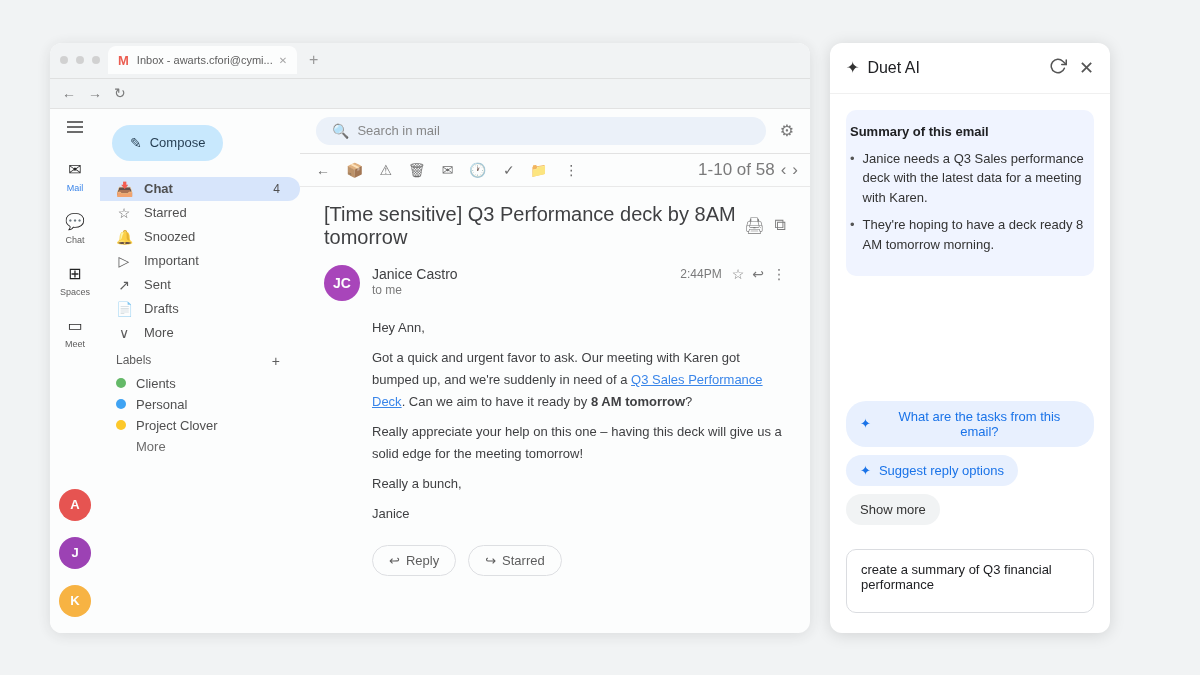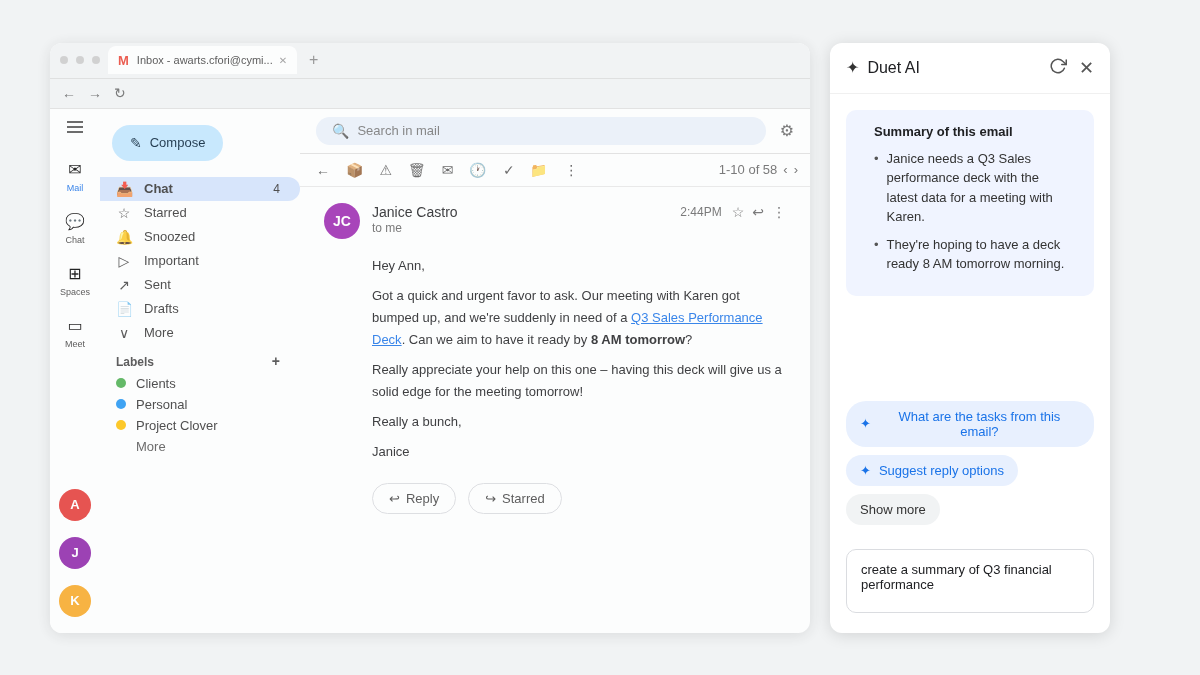--- a/index.html
+++ b/index.html
@@ -151,26 +151,26 @@
     .sidebar-item-left { display: flex; align-items: center; gap: 12px; }
     .sidebar-item-icon { font-size: 14px; color: #444; width: 16px; text-align: center; }
     .sidebar-badge {
       background: none;
       font-size: 12px;
       font-weight: 500;
       color: #333;
     }
     .labels-header {
       display: flex;
-      align-items: flex-end;
+      align-items: flex-start;
       justify-content: space-between;
       padding: 8px 20px 4px 16px;
       font-size: 12px;
       color: #444;
-      font-weight: 700;
+      font-weight: 400;
     }
     .label-item {
       display: flex;
       align-items: center;
       gap: 10px;
       padding: 3px 16px;
       font-size: 13px;
       color: #333;
       cursor: pointer;
     }
@@ -223,21 +223,21 @@
     }
     .email-toolbar {
       display: flex;
       align-items: center;
       justify-content: space-between;
       padding: 4px 12px;
       border-bottom: 1px solid #e8e8e8;
     }
     .email-toolbar-left { display: flex; align-items: center; gap: 8px; }
     .email-toolbar-icon { font-size: 14px; color: #555; cursor: pointer; padding: 4px; }
-    .email-toolbar-right { display: flex; align-items: center; gap: 6px; font-size: 13px; color: #666; }
+    .email-toolbar-right { display: flex; align-items: center; gap: 6px; font-size: 17px; color: #666; }
 
     .email-view {
       flex: 1;
       padding: 16px 24px;
       overflow-y: auto;
     }
     .email-subject {
       display: flex;
       align-items: center;
       justify-content: space-between;
@@ -335,21 +335,21 @@
     .duet-spark { font-size: 16px; color: #333; }
     .duet-title { font-size: 16px; font-weight: 500; color: #202124; }
     .duet-header-icons { display: flex; gap: 12px; color: #666; cursor: pointer; font-size: 16px; }
 
     .duet-body { flex: 1; display: flex; flex-direction: column; overflow: hidden; }
 
     .duet-summary {
       margin: 16px;
       background: #f0f4ff;
       border-radius: 10px;
-      padding: 14px 28px;
+      padding: 14px 4px;
     }
     .duet-summary-title {
       font-size: 13px;
       font-weight: 600;
       color: #202124;
       margin-bottom: 10px;
     }
     .duet-summary-list {
       list-style: none;
       padding: 0;
@@ -579,20 +579,27 @@
             <span class="email-toolbar-icon">⋮</span>
           </div>
           <div class="email-toolbar-right">
             <span>1-10 of 58</span>
             <span style="cursor:pointer;">‹</span>
             <span style="cursor:pointer;">›</span>
           </div>
         </div>
 
         <div class="email-view">
+          <div class="email-subject">
+            <h2 class="email-subject-text">[Time sensitive] Q3 Performance deck by 8AM tomorrow</h2>
+            <div class="email-subject-icons">
+              <span>🖨</span>
+              <span>⧉</span>
+            </div>
+          </div>
 
           <div class="email-header">
             <div class="sender-avatar">JC</div>
             <div class="email-meta">
               <div class="email-meta-top">
                 <div>
                   <span class="sender-name">Janice Castro</span>
                 </div>
                 <div style="display:flex; align-items:center; gap:10px;">
                   <span class="email-time">2:44PM</span>

